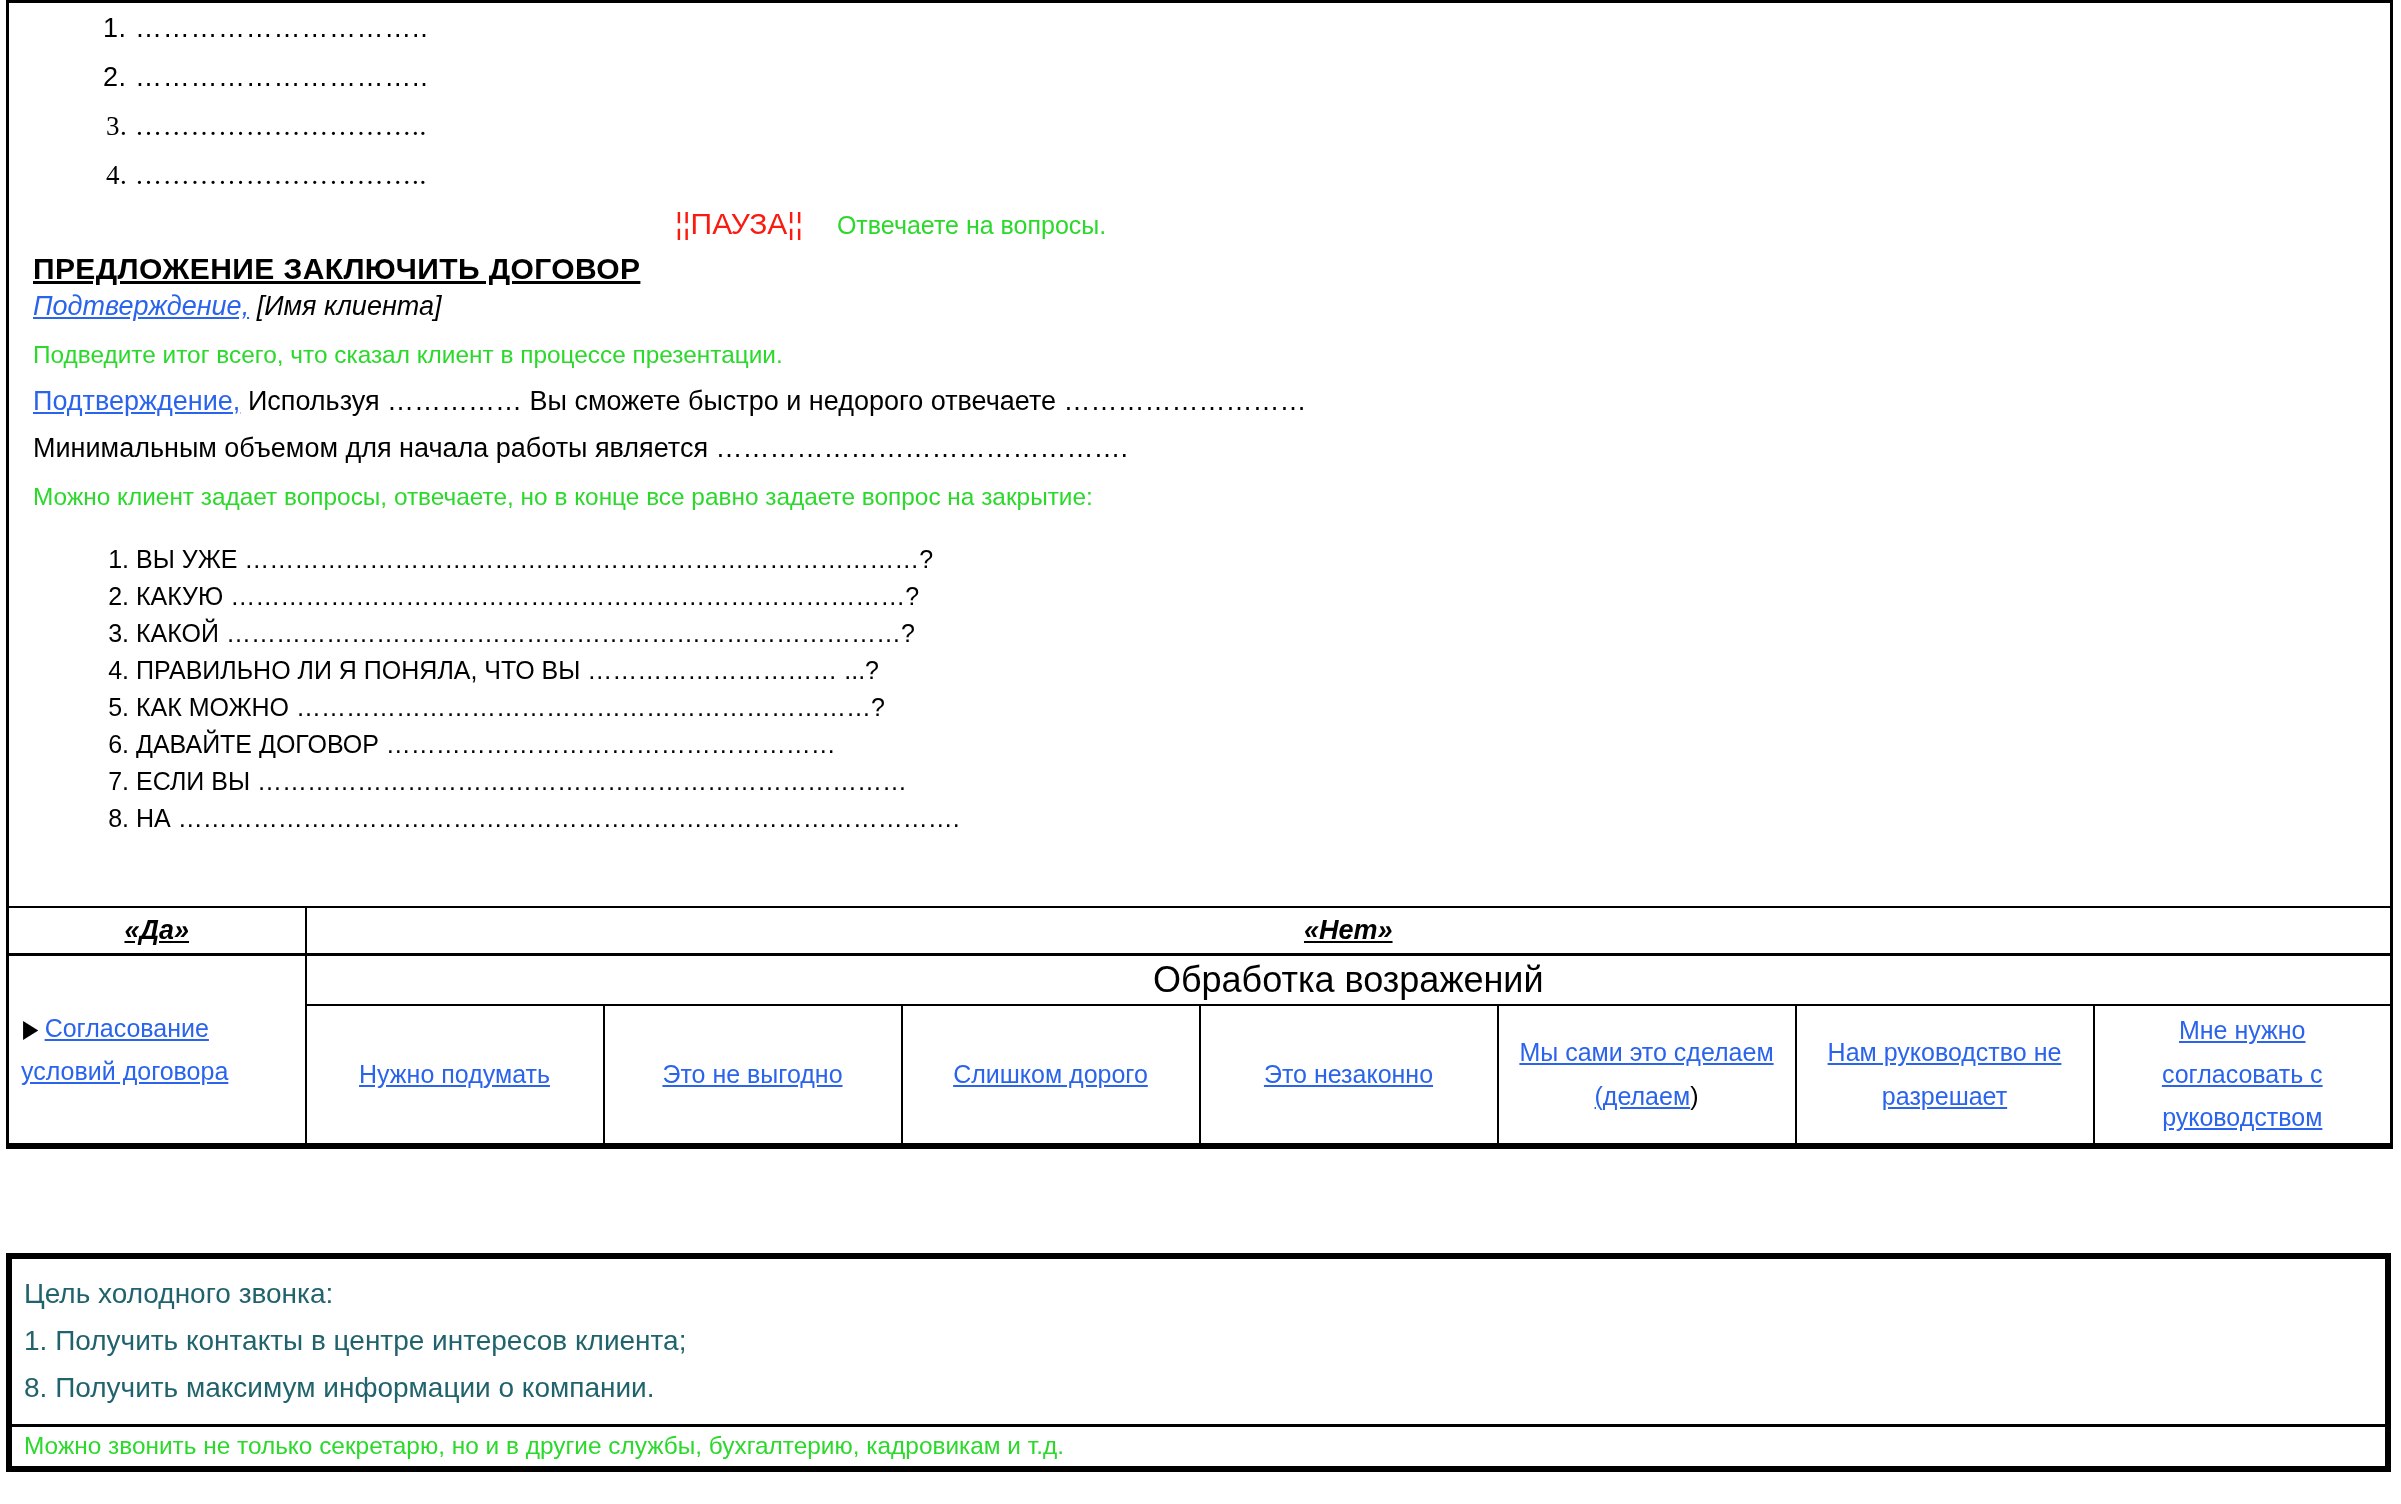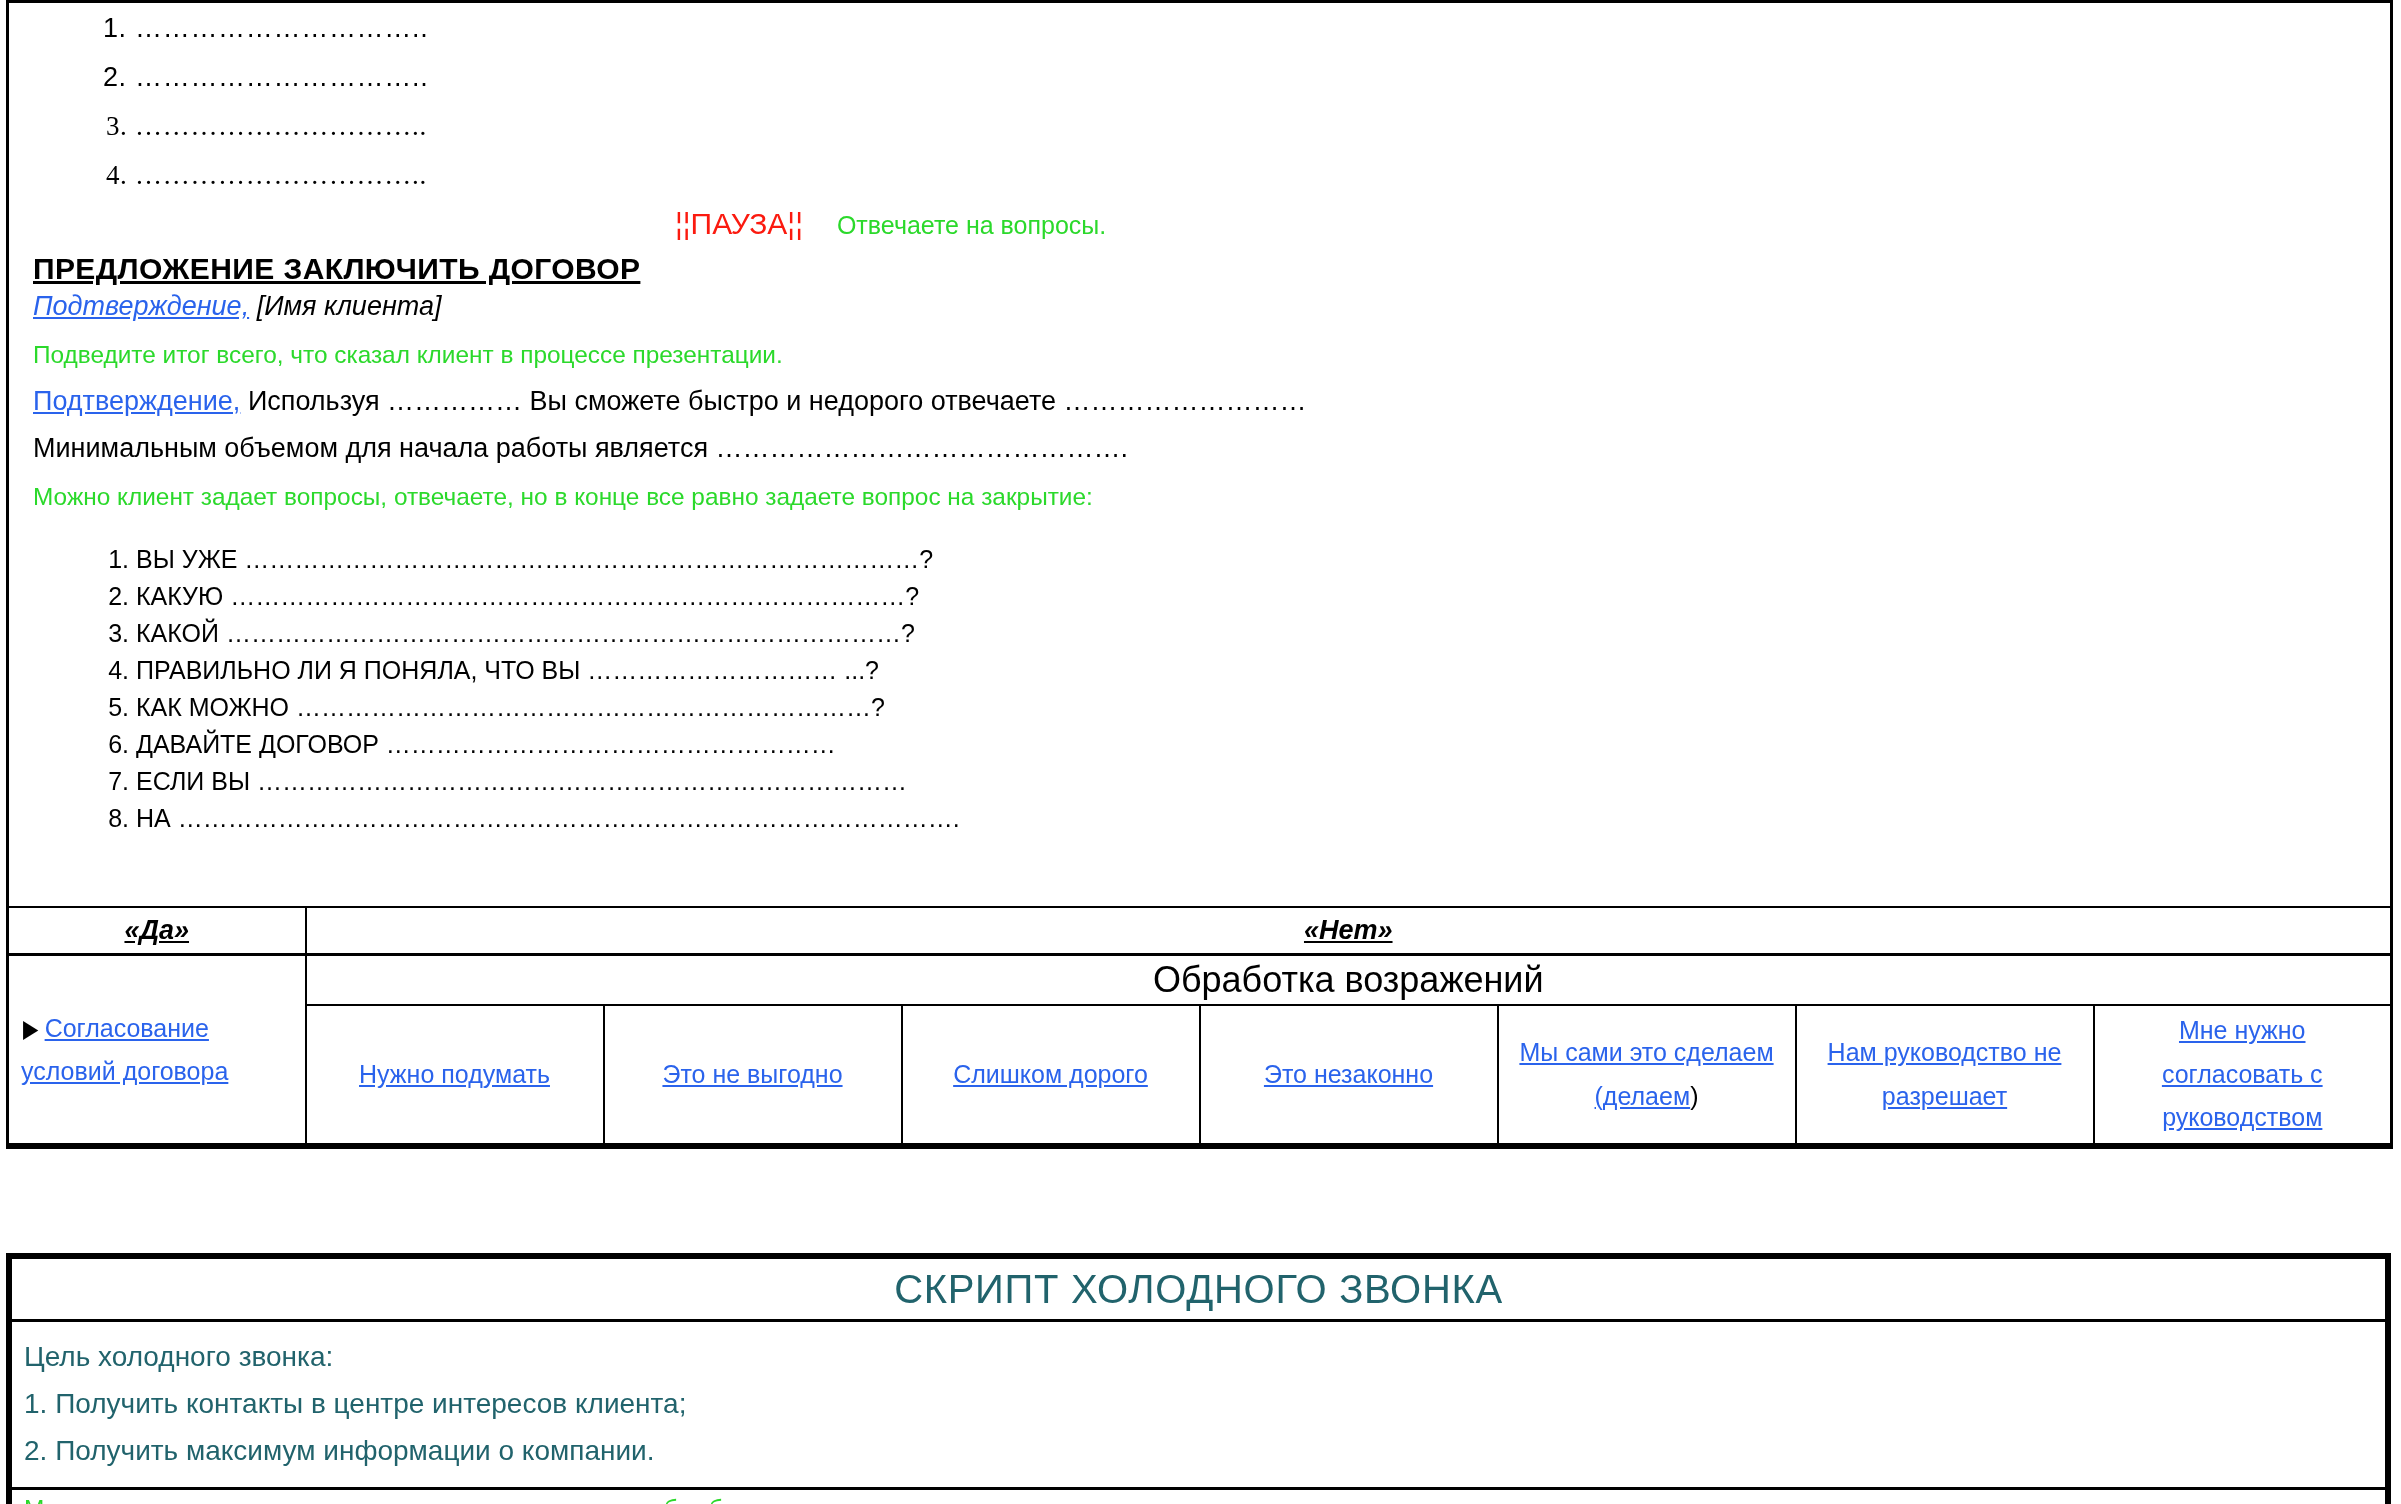--- a/index.html
+++ b/index.html
@@ -181,28 +181,25 @@
       <td><span class="link">Это незаконно</span></td>
       <td><span class="link">Мы сами это сделаем (делаем</span><span class="black-paren">)</span></td>
       <td><span class="link">Нам руководство не разрешает</span></td>
       <td><span class="link">Мне нужно согласовать с руководством</span></td>
     </tr>
   </tbody>
     </table>
 
   <table class="t2">
     <tbody>
-        <tr>
-      <td class="cc-title">СКРИПТ ХОЛОДНОГО ЗВОНКА</td>
-    </tr>
     <tr>
       <td class="cc-goals">
         <div>Цель холодного звонка:</div>
         <div>1. Получить контакты в центре интересов клиента;</div>
-        <div>2. Получить максимум информации о компании.</div>
+        <div>8. Получить максимум информации о компании.</div>
       </td>
     </tr>
     <tr>
       <td class="cc-note">Можно звонить не только секретарю, но и в другие службы, бухгалтерию, кадровикам и т.д.</td>
     </tr>
 
   </tbody>
     </table>
 
 </div>

